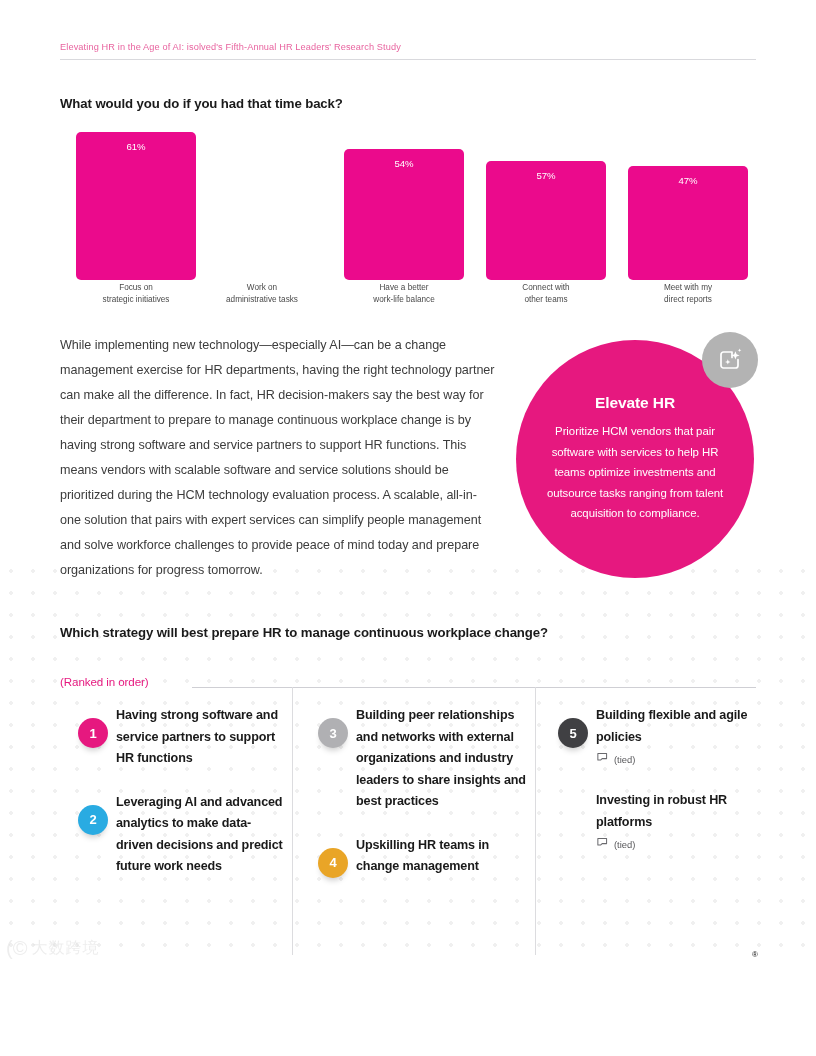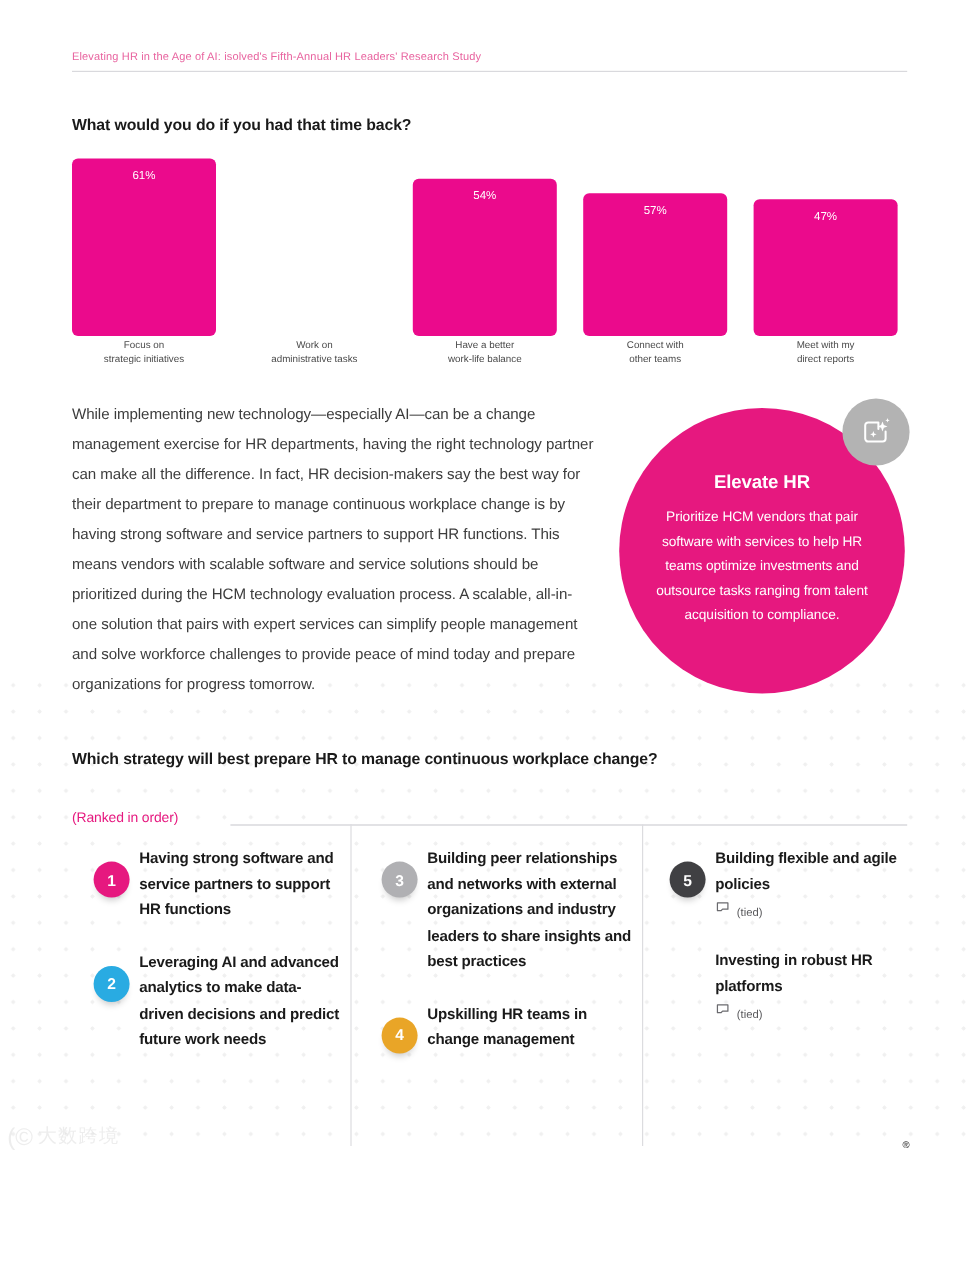--- a/index.html
+++ b/index.html
@@ -308,21 +308,21 @@
   <div id="dot-pattern"></div>
 
   <div id="running-header">
     <div class="hdr-text">Elevating HR in the Age of AI: isolved's Fifth-Annual HR Leaders' Research Study</div>
     <div class="hdr-rule"></div>
   </div>
 
   <div id="q1-title">What would you do if you had that time back?</div>
 
   <div id="bar-chart">
-      <div class="bar-col" style="left: 0px;">
+      <div class="bar-col" style="left: 16px;">
         <div class="bar-rect" style="height: 148px; background: rgb(235, 10, 140);">
           <div class="bar-value">61%</div>
         </div>
         <div class="bar-caption">
           <div>Focus on</div>
           <div>strategic initiatives</div>
         </div>
       </div>
       <div class="bar-col" style="left: 142px;">
         <div class="bar-caption">

